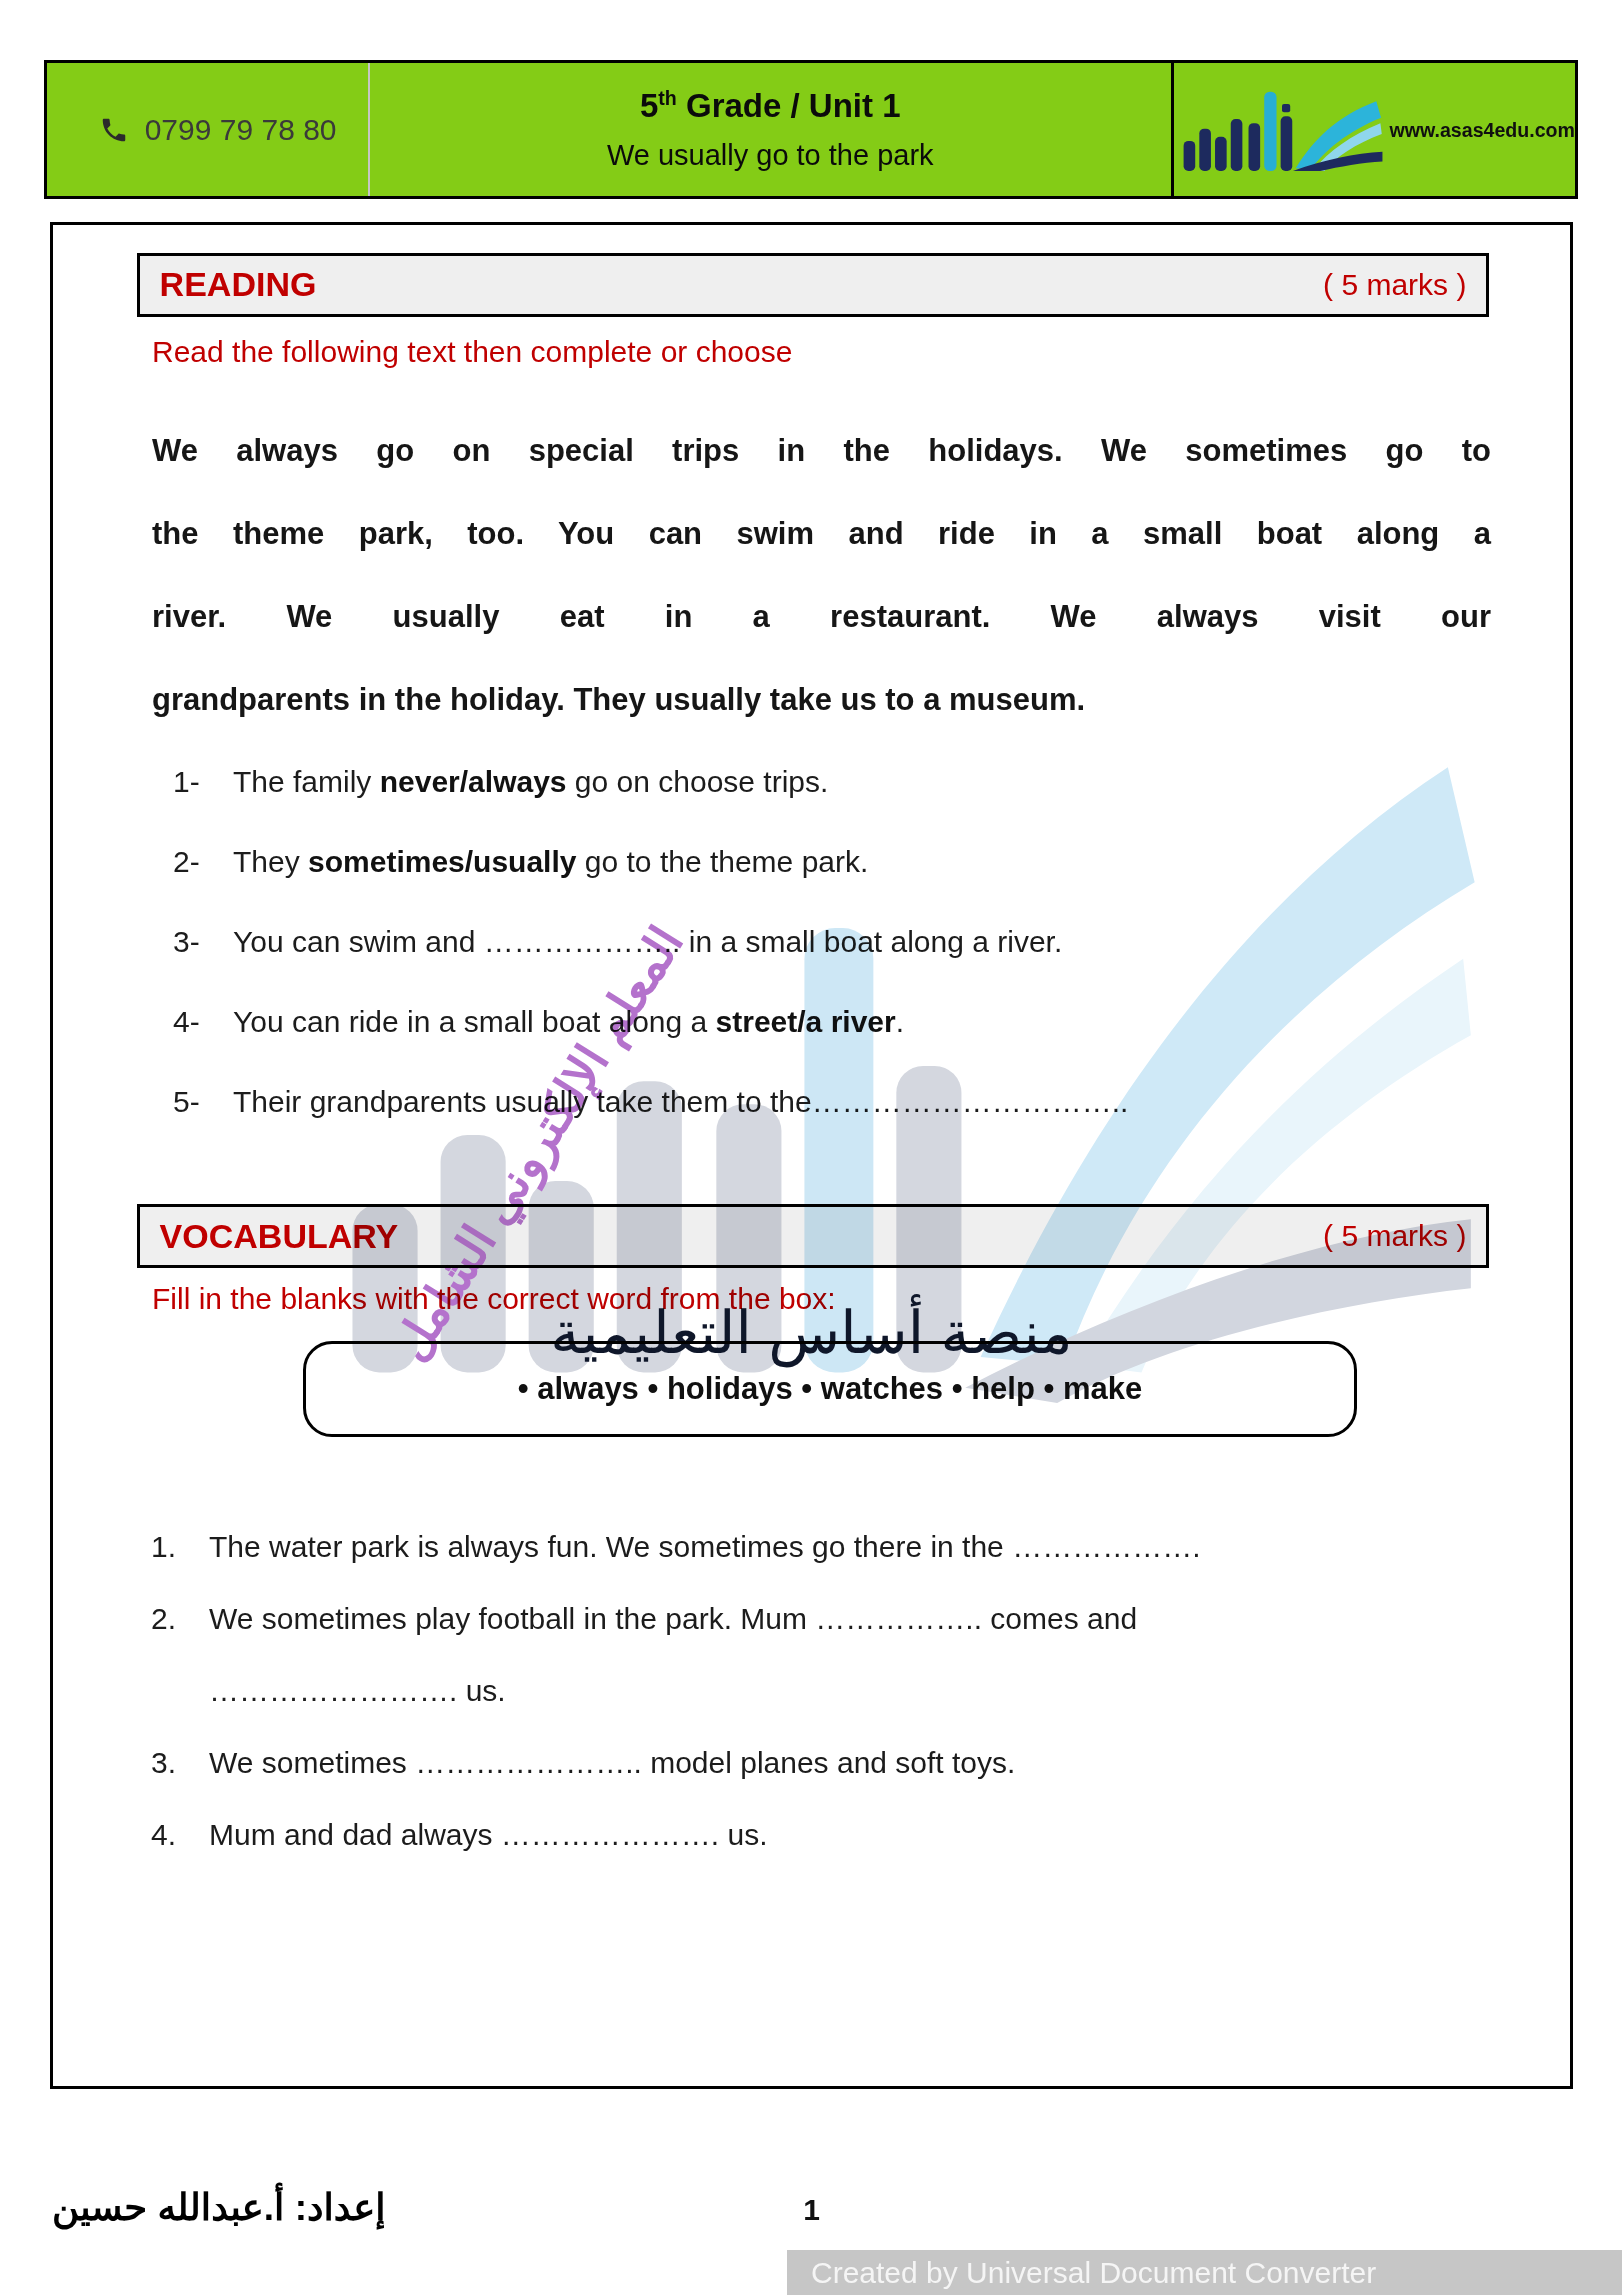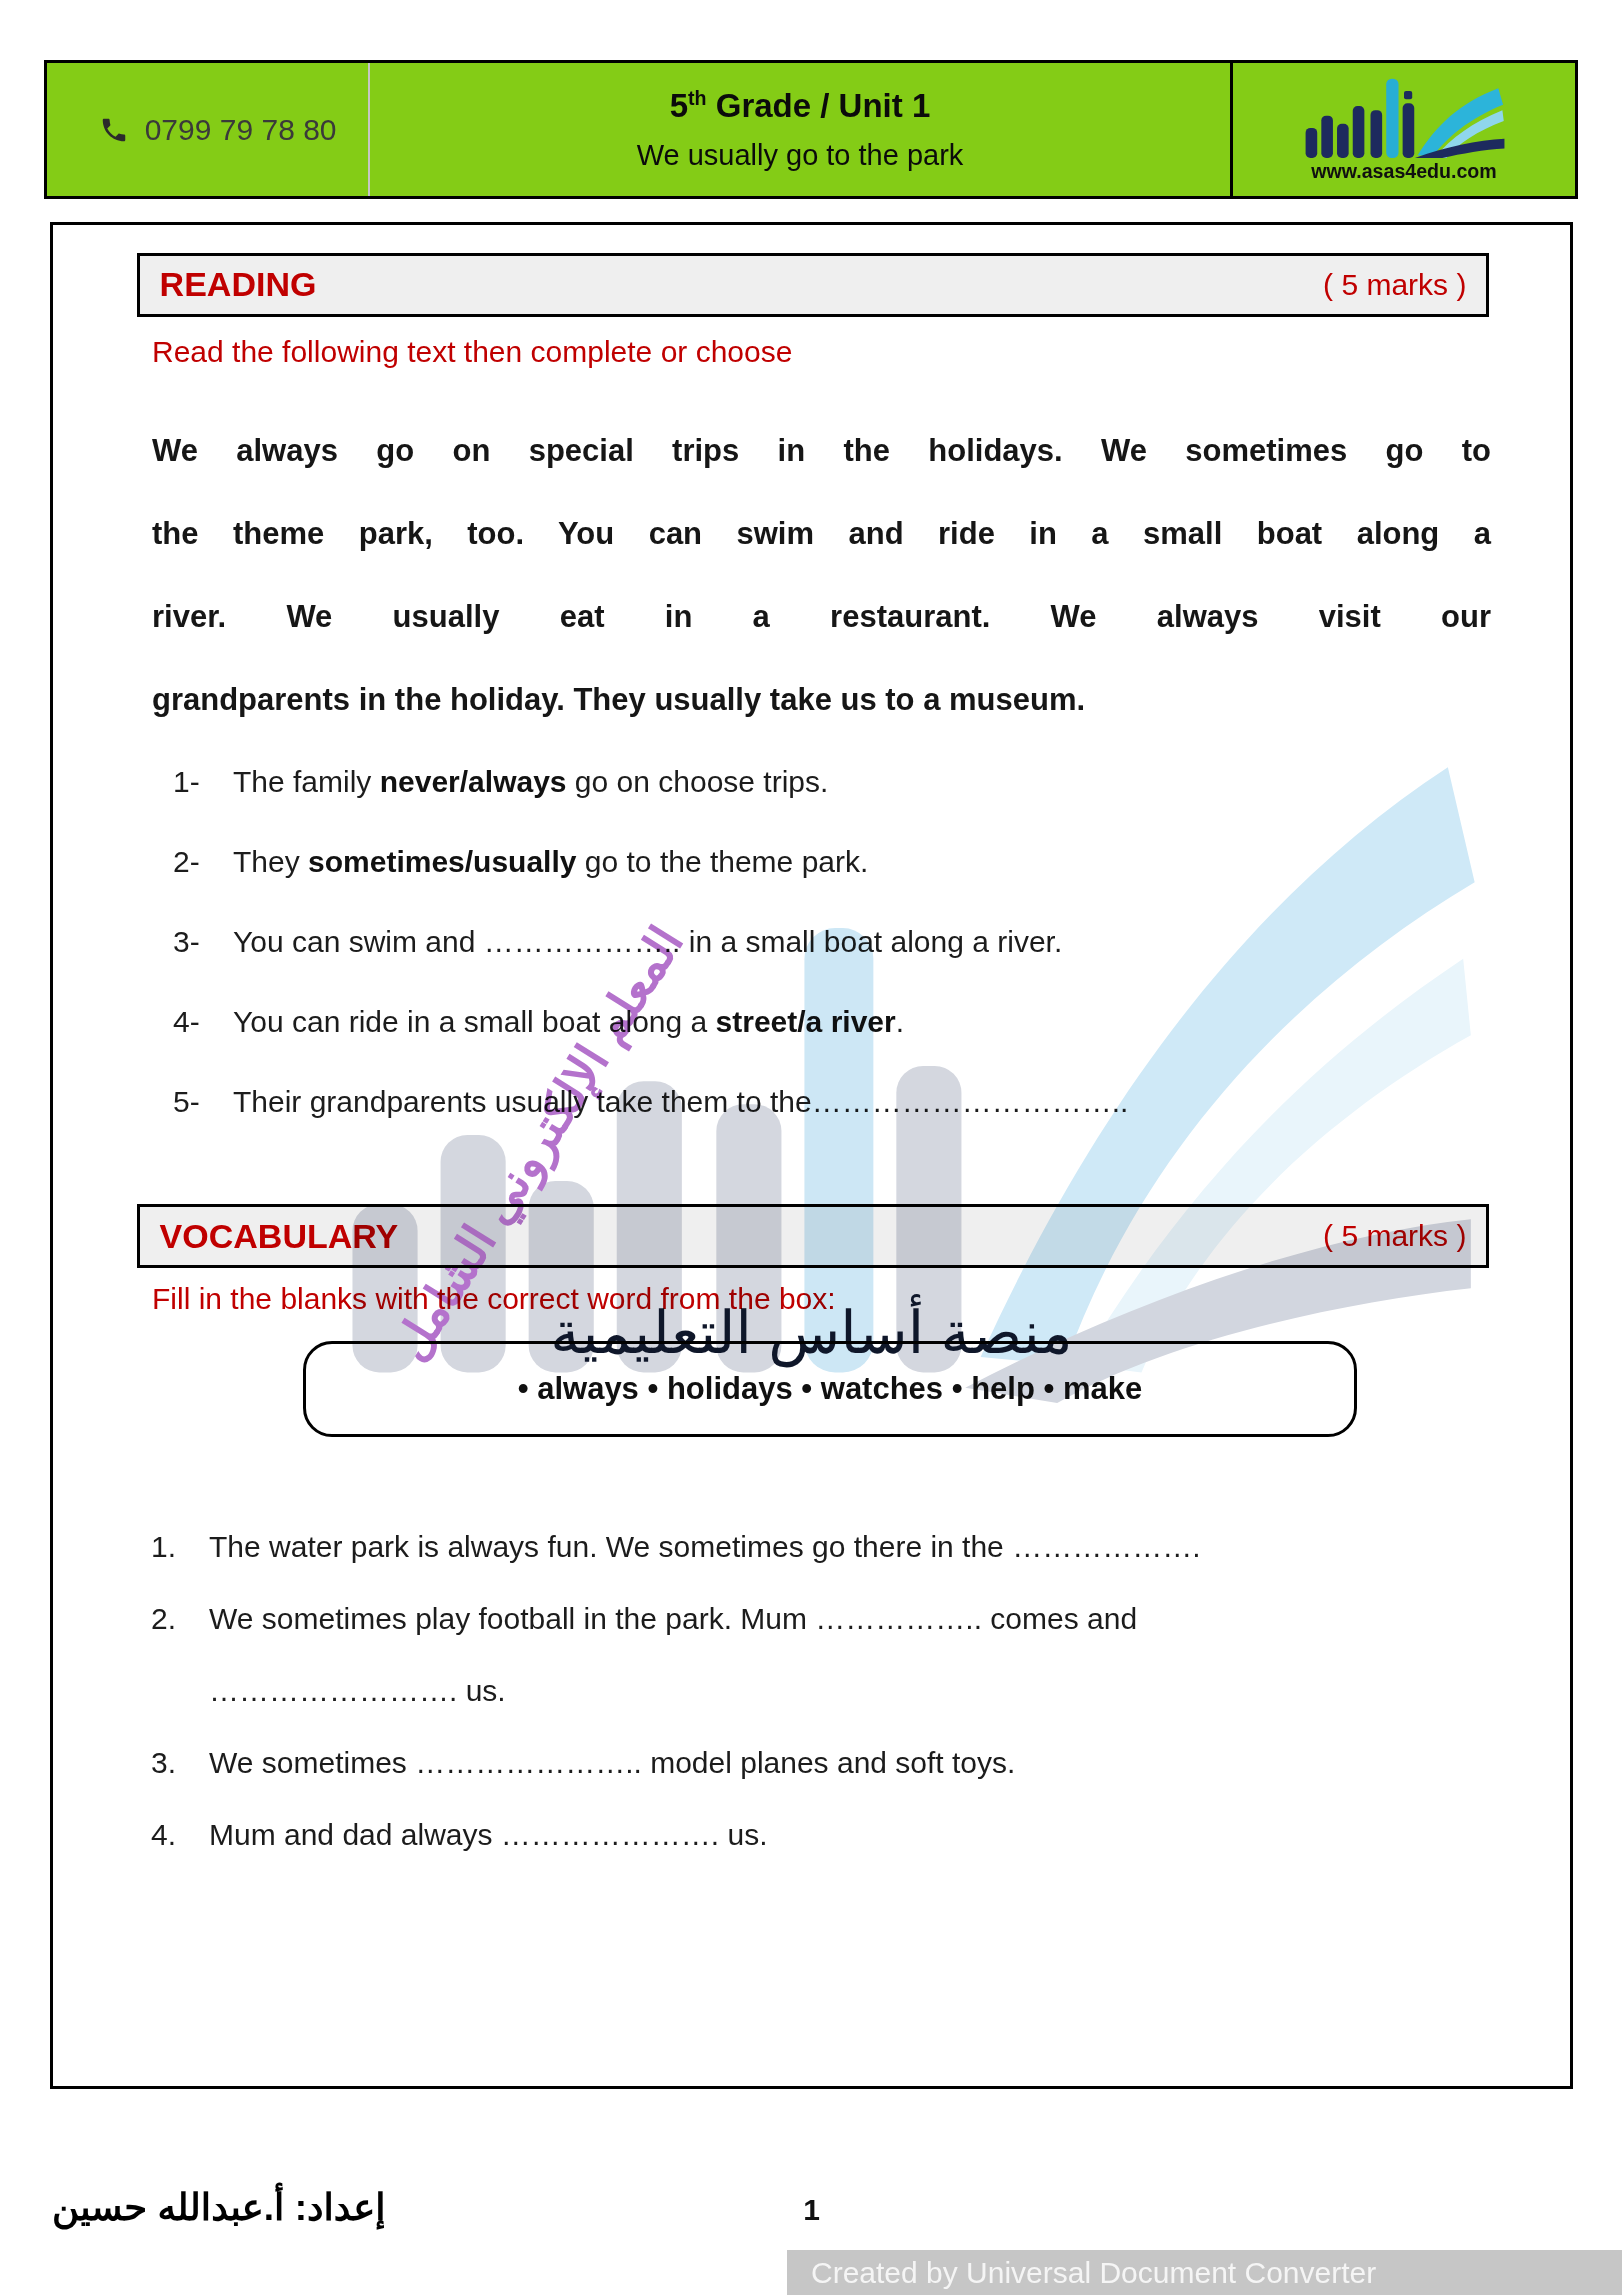--- a/index.html
+++ b/index.html
@@ -14,21 +14,21 @@
     background:#84cc16;border:3.9px solid #000;box-sizing:border-box;display:flex;
   }
   .cell-phone{flex:0 0 323px;display:flex;align-items:center;gap:15.7px;
     padding-left:52px;border-right:2px solid #c6c6c6;box-sizing:border-box;}
   .phone-number{font-size:30px;color:#3a3a3a;white-space:nowrap;}
   .cell-title{flex:1;display:flex;flex-direction:column;align-items:center;justify-content:center;gap:14px;}
   .grade-title{font-size:33px;font-weight:bold;color:#0b0b0b;}
   .grade-title sup{font-size:19.6px;}
   .grade-subtitle{font-size:29px;color:#0b0b0b;}
   .cell-logo{flex:0 0 345px;border-left:3.9px solid #000;box-sizing:border-box;
-    display:flex;flex-direction:column;align-items:center;justify-content:center;}
+    display:flex;align-items:center;justify-content:center;}
   .website{font-size:19.6px;font-weight:bold;color:#101010;margin-top:1.3px;}
 
   
   .content-box{
     position:absolute;left:50px;top:222px;width:1523px;height:1867px;
     border:3.9px solid #000;box-sizing:border-box;
   }
 
   .section-bar{
     position:absolute;left:84px;width:1352px;height:64px;background:#efefef;

